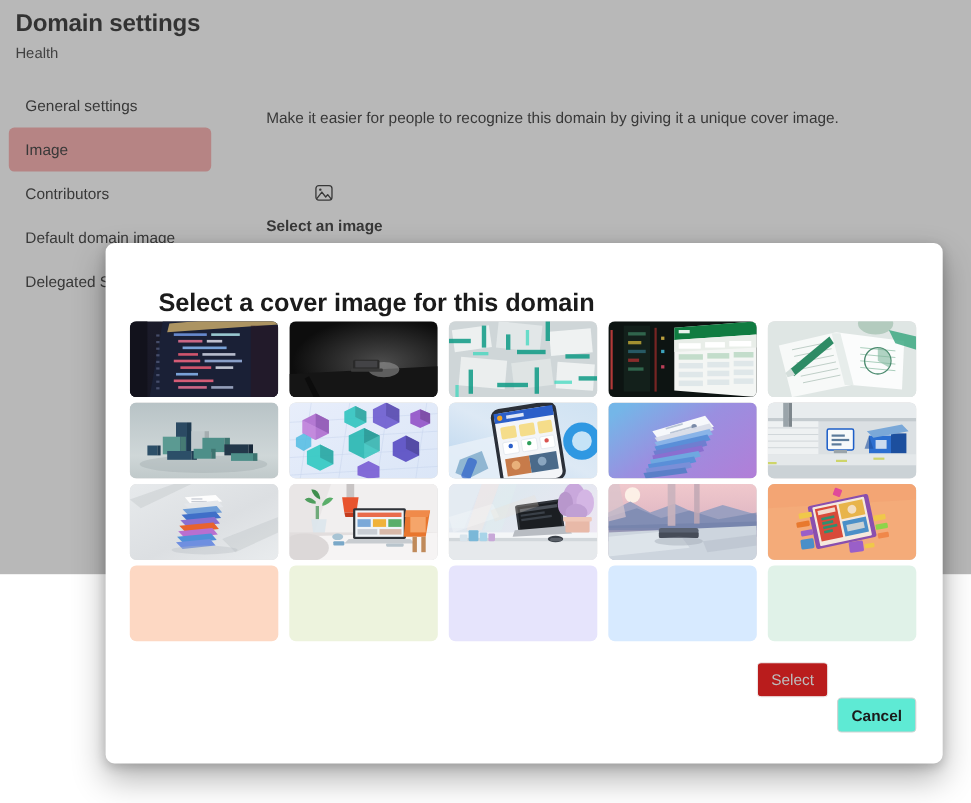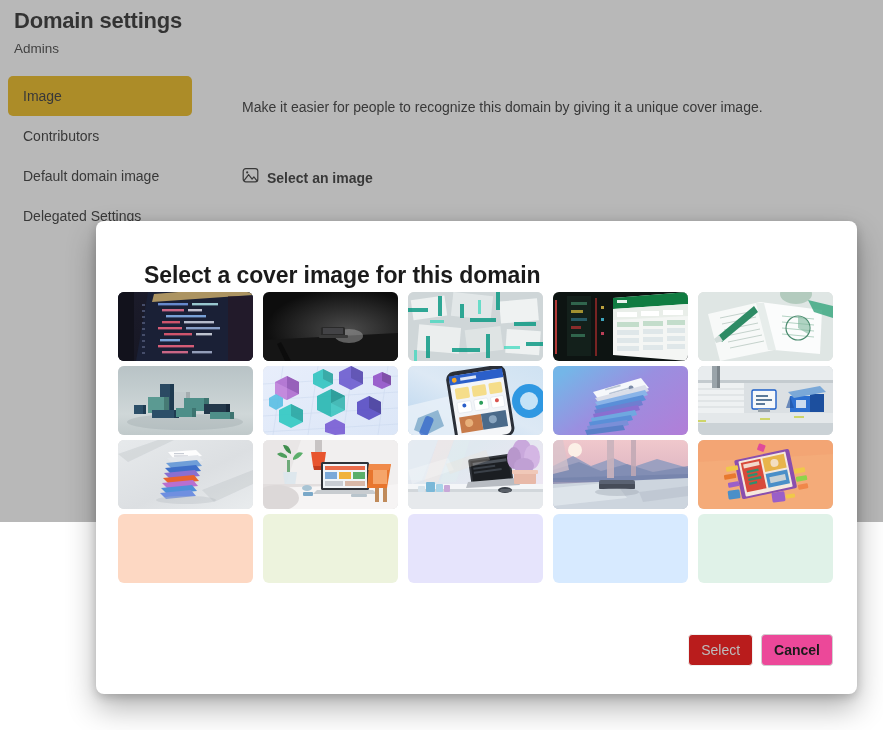--- a/index.html
+++ b/index.html
@@ -60,21 +60,21 @@
     padding-left: 15px;
     box-sizing: border-box;
     border-radius: 5px;
     font-size: 14px;
     color: #242424;
     white-space: nowrap;
     cursor: pointer;
   }
 
   .sidebar-item.selected {
-    background: #eab308;
+    background: #fca5a5;
   }
 
   
   .content {
     position: absolute;
     left: 242px;
     top: 72px;
     right: 20px;
   }
 
@@ -93,20 +93,21 @@
     color: #242424;
     line-height: 19px;
   }
 
   .select-image-row {
     margin-top: 50px;
     display: inline-flex;
     align-items: center;
     gap: 8px;
     cursor: pointer;
+    flex-direction: column;
   }
 
   .select-image-label {
     font-size: 14px;
     font-weight: bold;
     color: #242424;
   }
 
   
   .overlay {
@@ -186,38 +187,42 @@
   }
 
   .btn-primary-disabled {
     background: #b91c1c;
     border: 1px solid #f0f0f0;
     color: #bdbdbd;
     cursor: default;
   }
 
   .btn-secondary {
-    background: #ec4899;
+    background: #5eead4;
     border: 1px solid #d1d1d1;
     color: #1b1b1b;
     font-weight: bold;
+    margin-top: 32px;
   }
 </style>
 </head>
 <body>
 
 <div id="page-root">
 
   <div id="bg-page">
 
     <div class="page-title">Domain settings</div>
 
-    <div class="breadcrumb">Admins</div>
+    <div class="breadcrumb">Health</div>
 
     <div class="sidebar">
+      <div class="sidebar-item">
+        <span>General settings</span>
+      </div>
       <div class="sidebar-item selected">
         <span>Image</span>
       </div>
       <div class="sidebar-item">
         <span>Contributors</span>
       </div>
       <div class="sidebar-item">
         <span>Default domain image</span>
       </div>
       <div class="sidebar-item">

